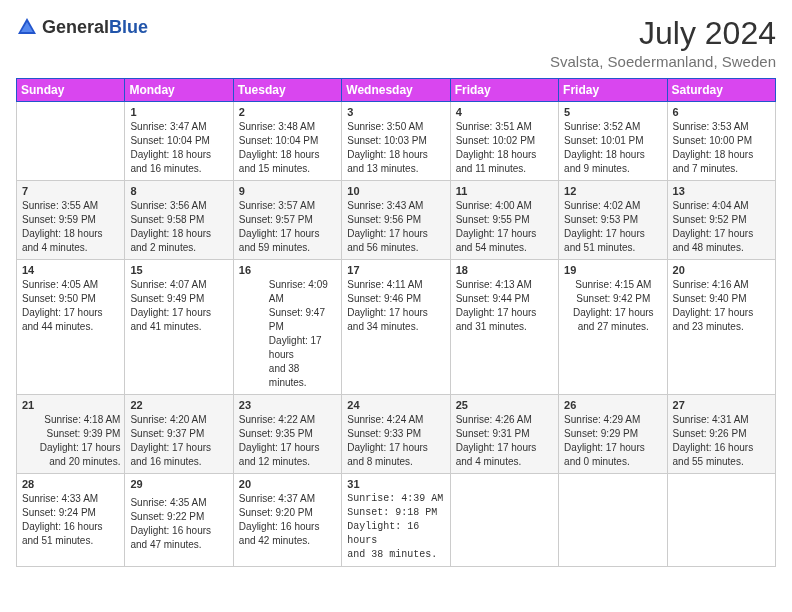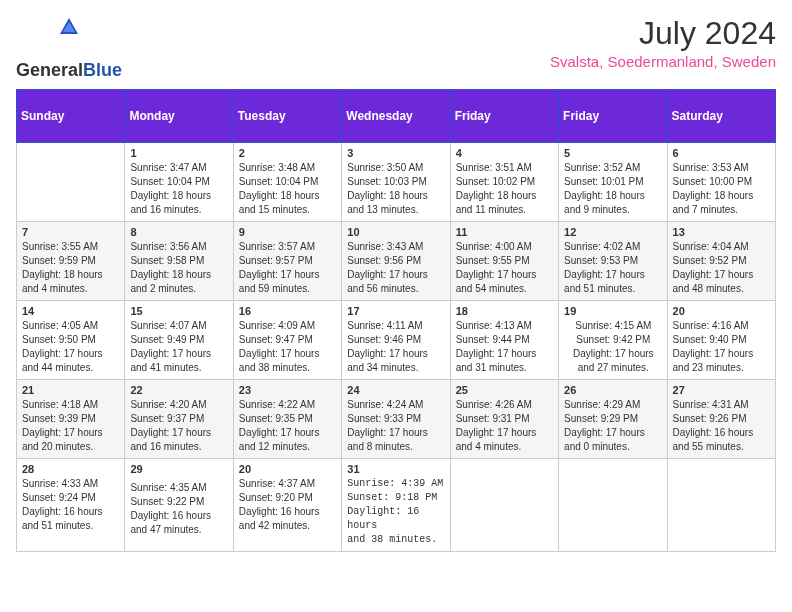--- a/index.html
+++ b/index.html
@@ -12,22 +12,21 @@
     }
     .header {
       display: flex;
       justify-content: space-between;
       align-items: flex-start;
       margin-bottom: 8px;
     }
     .logo {
       display: flex;
       align-items: center;
-      gap: 22px;
-      flex-direction: column;
+      gap: 4px;
     }
     .logo-text-general {
       font-size: 18px;
       font-weight: bold;
       color: #333;
     }
     .logo-text-blue {
       font-size: 18px;
       font-weight: bold;
       color: #2255aa;
@@ -40,34 +39,34 @@
       text-align: right;
     }
     .month-title {
       font-size: 32px;
       font-weight: normal;
       color: #333;
       line-height: 1.1;
     }
     .location-title {
       font-size: 15px;
-      color: #ec4899;
+      color: #737373;
       margin-top: 2px;
     }
     table {
       width: 100%;
       border-collapse: collapse;
       table-layout: fixed;
     }
     th {
-      background-color: #6d28d9;
+      background-color: #d946ef;
       color: #fff;
       font-size: 12px;
       font-weight: bold;
-      padding: 19px 4px;
+      padding: 4px 4px;
       text-align: left;
       border: 1px solid #2255cc;
     }
     td {
       vertical-align: top;
       border: 1px solid #ccc;
       padding: 4px 4px 4px 5px;
       font-size: 10px;
       color: #333;
       min-height: 80px;
@@ -229,21 +228,21 @@
         </td>
         <td>
           <span class="day-number">15</span>
           <div class="day-info" style="white-space: pre-line;">Sunrise: 4:07 AM
 Sunset: 9:49 PM
 Daylight: 17 hours
 and 41 minutes.</div>
         </td>
         <td>
           <span class="day-number">16</span>
-          <div class="day-info" style="white-space: pre-line;">Sunrise: 4:09 AM
+          <div class="day-info" style="white-space: pre-line; margin-left: 30px;">Sunrise: 4:09 AM
 Sunset: 9:47 PM
 Daylight: 17 hours
 and 38 minutes.</div>
         </td>
         <td>
           <span class="day-number">17</span>
           <div class="day-info" style="white-space: pre-line;">Sunrise: 4:11 AM
 Sunset: 9:46 PM
 Daylight: 17 hours
 and 34 minutes.</div>
@@ -266,21 +265,21 @@
           <span class="day-number">20</span>
           <div class="day-info" style="white-space: pre-line;">Sunrise: 4:16 AM
 Sunset: 9:40 PM
 Daylight: 17 hours
 and 23 minutes.</div>
         </td>
       </tr>
       <tr>
         <td>
           <span class="day-number">21</span>
-          <div class="day-info" style="white-space: pre-line;">Sunrise: 4:18 AM
+          <div class="day-info" style="white-space: pre-line; text-align: right;">Sunrise: 4:18 AM
 Sunset: 9:39 PM
 Daylight: 17 hours
 and 20 minutes.</div>
         </td>
         <td>
           <span class="day-number">22</span>
           <div class="day-info" style="white-space: pre-line;">Sunrise: 4:20 AM
 Sunset: 9:37 PM
 Daylight: 17 hours
 and 16 minutes.</div>

